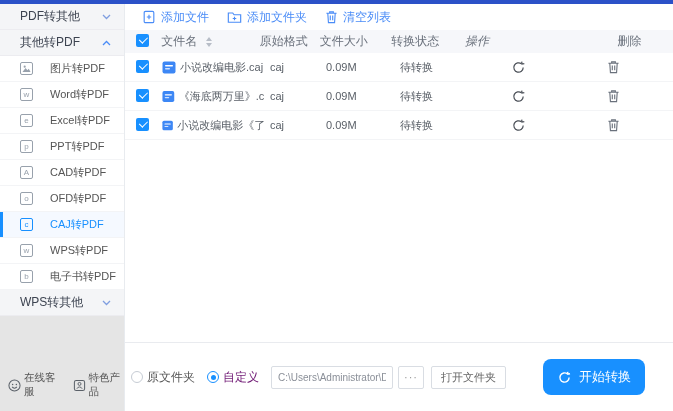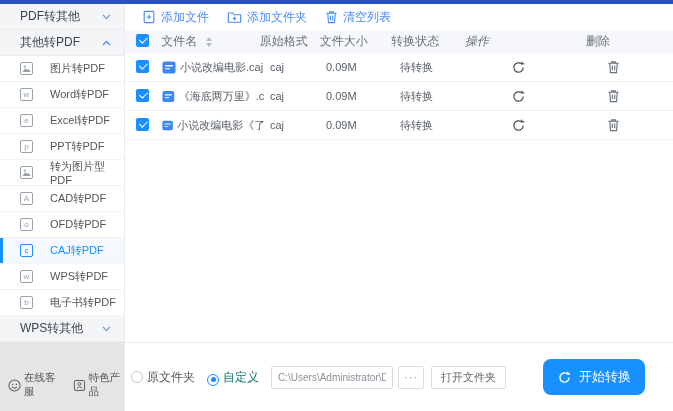--- a/index.html
+++ b/index.html
@@ -31,42 +31,42 @@
   .tbtn { display:flex; align-items:center; gap:5px; font-size:12px; color:#4a8cf7; cursor:pointer; }
 
   .thead, .trow { display:flex; align-items:center; padding-left:11px; }
   .thead { height:23px; background:#f6f7fa; font-size:12px; color:#6a717c; }
   .trow { height:29px; font-size:11px; color:#5a6068; border-bottom:1px solid #f3f4f6; }
   .c-check { width:26px; } .c-name { width:102px; display:flex; align-items:center; gap:4px; overflow:hidden; white-space:nowrap; }
   .c-format { width:60px; padding-left:6px; } .c-size { width:72px; padding-left:2px; }
   .c-status { width:76px; padding-left:4px; } .c-action { width:92px; text-align:center;font-style:italic; }
   .c-delete { width:98px; text-align:center; }
   .thead .c-format { padding-left:0; } .thead .c-action { text-align:left; padding-left:4px; }
-  .thead .c-delete { text-align:left; padding-left:8px;margin-left:28px; }
+  .thead .c-delete { text-align:center; padding-left:8px;margin-left:28px; }
   .h-name { display:flex; align-items:center; }
   .sort { display:inline-flex; flex-direction:column; gap:2px; margin-left:5px; }
   .sort i { width:0; height:0; border-left:3.5px solid transparent; border-right:3.5px solid transparent; }
   .sort .up { border-bottom:4px solid #b7bdc7; } .sort .down { border-top:4px solid #b7bdc7; }
 
   .checkbox { display:inline-block; width:13px; height:13px; background:#1890ff; border-radius:2px; position:relative; cursor:pointer; }
   .checkbox::after { content:""; position:absolute; left:4.5px; top:1.5px; width:3.5px; height:7px;
     border:solid #fff; border-width:0 1.5px 1.5px 0; transform:rotate(45deg); }
   .iconbtn { display:inline-flex; align-items:center; justify-content:center; width:20px; height:20px; cursor:pointer; }
   .fname { overflow:hidden; white-space:nowrap; }
 
   .spacer { flex:1; }
 
   
   .bottombar { height:69px; border-top:1px solid #e9ebef; display:flex; align-items:center; padding-left:6px; }
   .save-label { font-size:12px; color:#555; margin-right:6px; }
   .radio-group { display:flex; align-items:center; gap:4px; font-size:12px; color:#555; cursor:pointer; margin-right:12px; }
   .radio { width:12px; height:12px; border-radius:50%; border:1px solid #c6ccd4; background:#fff; position:relative; }
   .radio.checked { border-color:#1890ff; }
   .radio.checked::after { content:""; position:absolute; left:2.5px; top:2.5px; width:5px; height:5px; border-radius:50%; background:#1890ff; }
-  .radio-group.on { color:#0f766e;align-items:flex-end; }
+  .radio-group.on { color:#701a75; }
   .path-input { width:122px; height:23px; border:1px solid #d9dde3; border-radius:2px; font-size:10px;
     color:#8a8f98; padding:0 6px; background:#fff; font-family:"Liberation Sans","DejaVu Sans",sans-serif; }
   .smallbtn { height:23px; border:1px solid #d9dde3; border-radius:2px; background:#fff; color:#666;
     font-size:11px; cursor:pointer; font-family:inherit; }
   .dots { width:26px; margin-left:5px; letter-spacing:1px; color:#999; }
   .openfolder { padding:0 9px; margin-left:7px; }
   .start-btn { margin-left:auto; margin-right:28px; width:102px; height:36px; background:#1890ff; color:#fff;
     border:none; border-radius:8px; font-size:13px; display:flex; align-items:center; justify-content:center;
     gap:7px; cursor:pointer; font-family:inherit; }
 </style>
@@ -106,29 +106,20 @@
       </div>
       <div class="side-item">
         <span class="icon-box">e</span>
         <span>Excel转PDF</span>
       </div>
       <div class="side-item">
         <span class="icon-box">p</span>
         <span>PPT转PDF</span>
       </div>
       <div class="side-item">
-        <span class="icon-box">
-            <svg width="9" height="9" viewBox="0 0 10 10">
-              <circle cx="3" cy="3" r="1.2" fill="#98a1ac"></circle>
-              <path d="M0.5 9L4 4.5 6 7l1.5-1.8L9.5 9z" fill="#98a1ac"></path>
-            </svg>
-          </span>
-        <span>转为图片型PDF</span>
-      </div>
-      <div class="side-item">
         <span class="icon-box">A</span>
         <span>CAD转PDF</span>
       </div>
       <div class="side-item">
         <span class="icon-box">o</span>
         <span>OFD转PDF</span>
       </div>
       <div class="side-item selected">
         <span class="icon-box">c</span>
         <span>CAJ转PDF</span>

